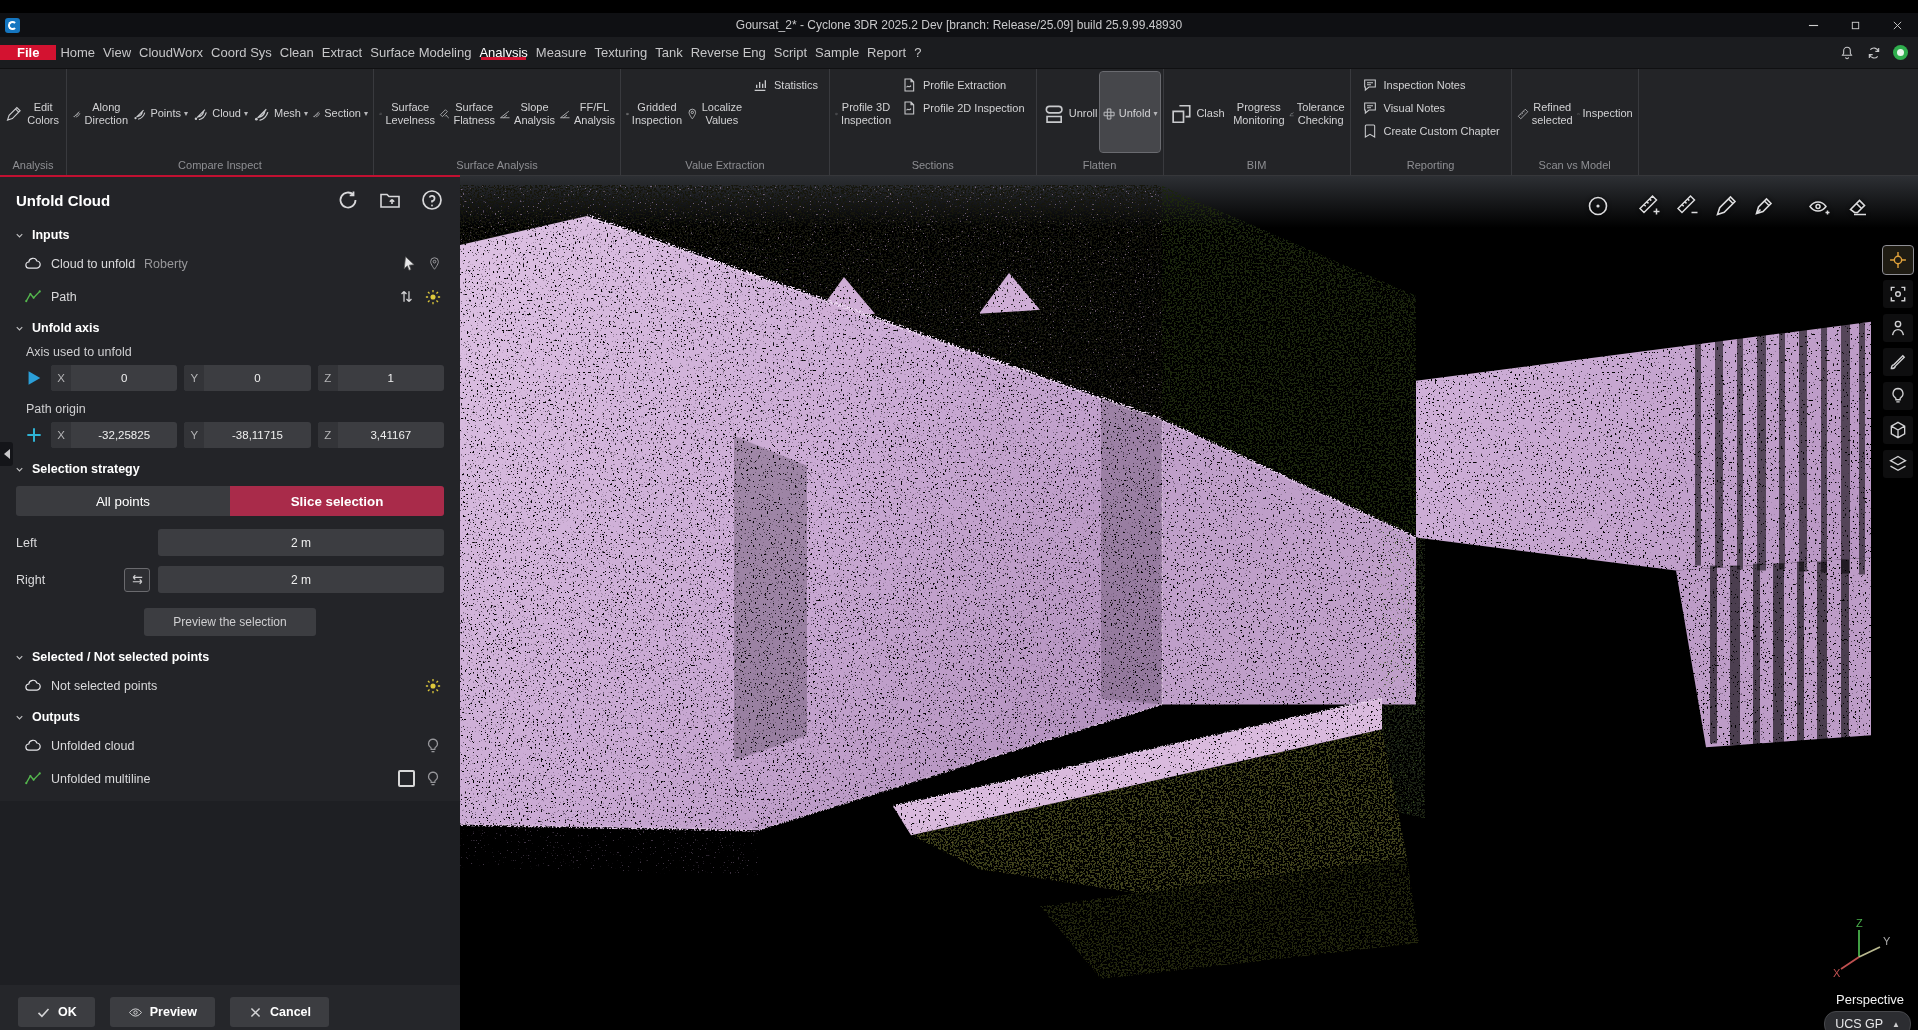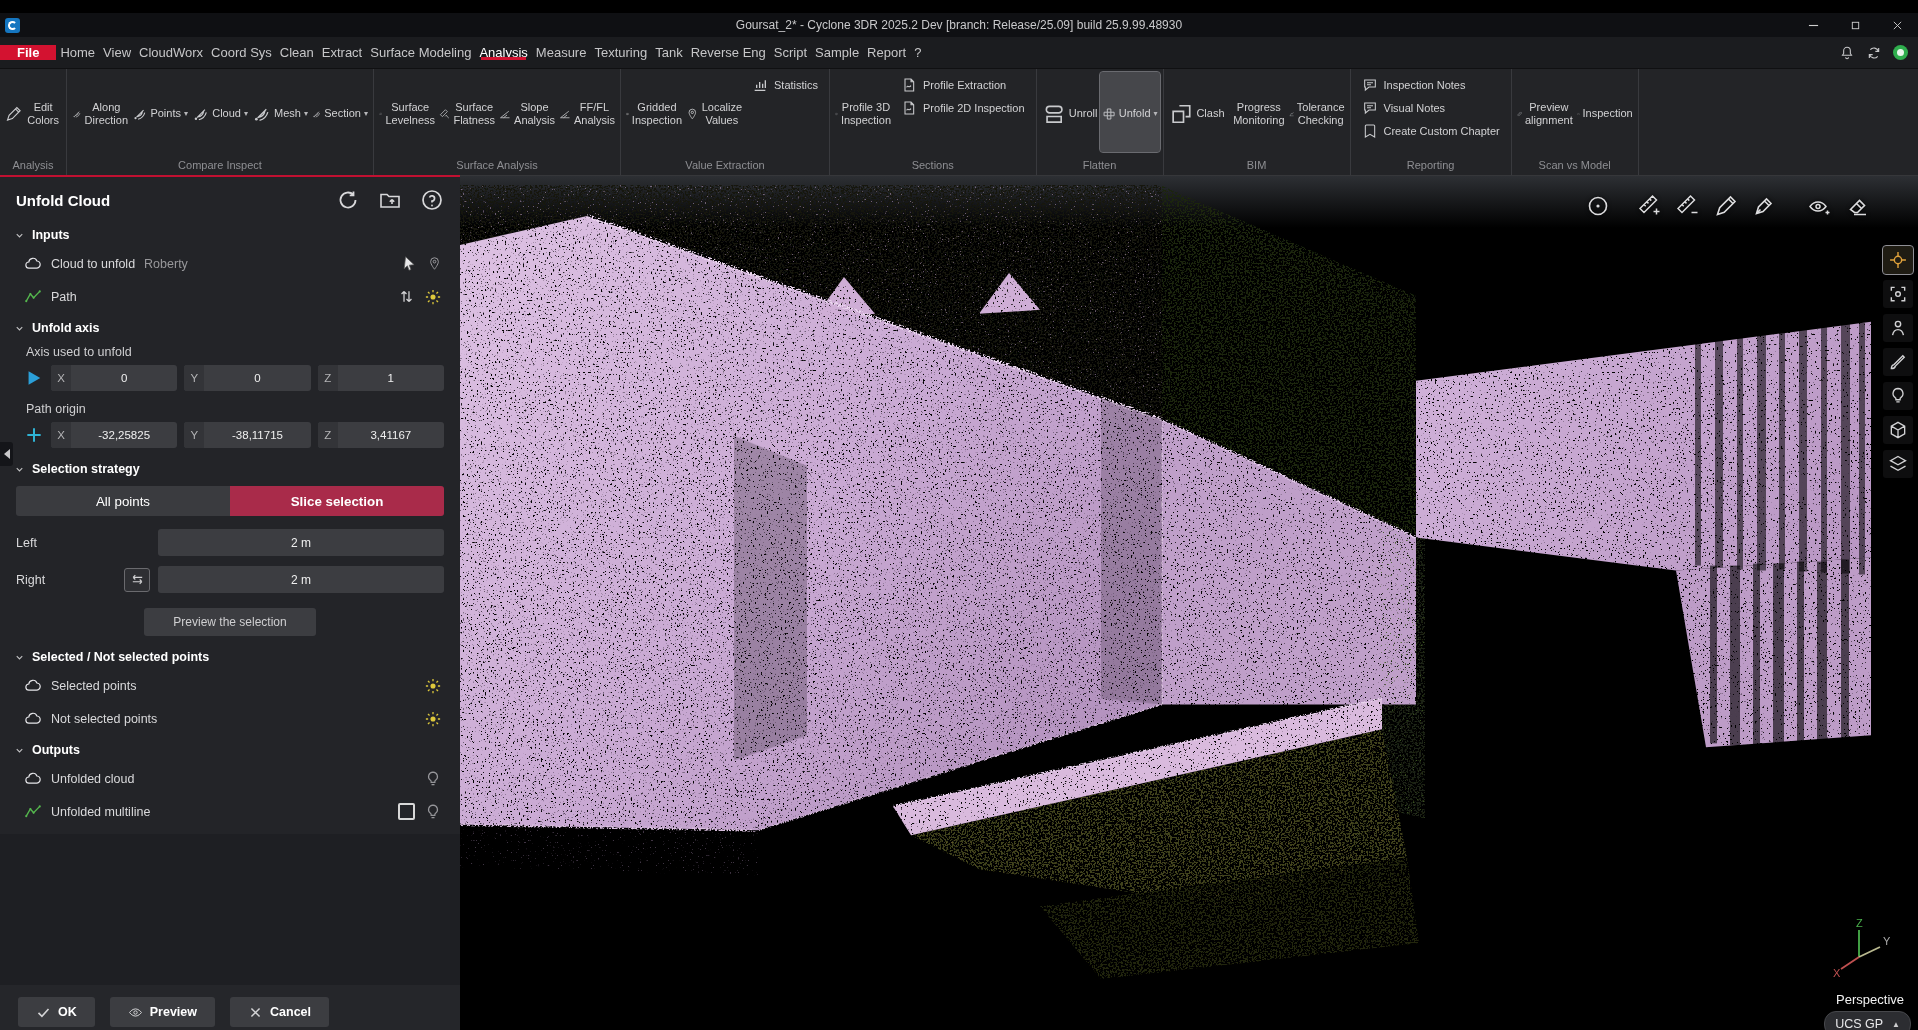--- a/index.html
+++ b/index.html
@@ -531,21 +531,21 @@
             </div>
           </div>
           <div class="rglabel">Reporting</div>
         </div>
         <div class="rgroup">
           <div class="ritems">
             <button class="rbig">
               <svg viewBox="0 0 24 24" class="svgi">
                 <use href="#i-ruler"></use>
               </svg>
-              <span class="rblabel">Preview alignment</span>
+              <span class="rblabel">Refined selected</span>
             </button>
             <button class="rbig">
               <svg viewBox="0 0 24 24" class="svgi">
                 <use href="#i-rulerspark"></use>
               </svg>
               <span class="rblabel">Inspection</span>
             </button>
           </div>
           <div class="rglabel">Scan vs Model</div>
         </div>
@@ -692,30 +692,20 @@
         </div>
         <button class="preview-btn">Preview the selection</button>
       </div>
 
       <div class="psec">
         <div class="psec-h">
           <svg class="svgi chev" viewBox="0 0 24 24">
               <use href="#i-chev"></use>
             </svg>
           <span>Selected / Not selected points</span>
-        </div>
-        <div class="prow">
-          <svg class="svgi ic-cloud" viewBox="0 0 24 24">
-              <use href="#i-cloud"></use>
-            </svg>
-          <span>Selected points</span>
-          <span class="rspacer"></span>
-          <svg class="svgi ic-sun" viewBox="0 0 24 24">
-              <use href="#i-sun"></use>
-            </svg>
         </div>
         <div class="prow">
           <svg class="svgi ic-cloud" viewBox="0 0 24 24">
               <use href="#i-cloud"></use>
             </svg>
           <span>Not selected points</span>
           <span class="rspacer"></span>
           <svg class="svgi ic-sun" viewBox="0 0 24 24">
               <use href="#i-sun"></use>
             </svg>

